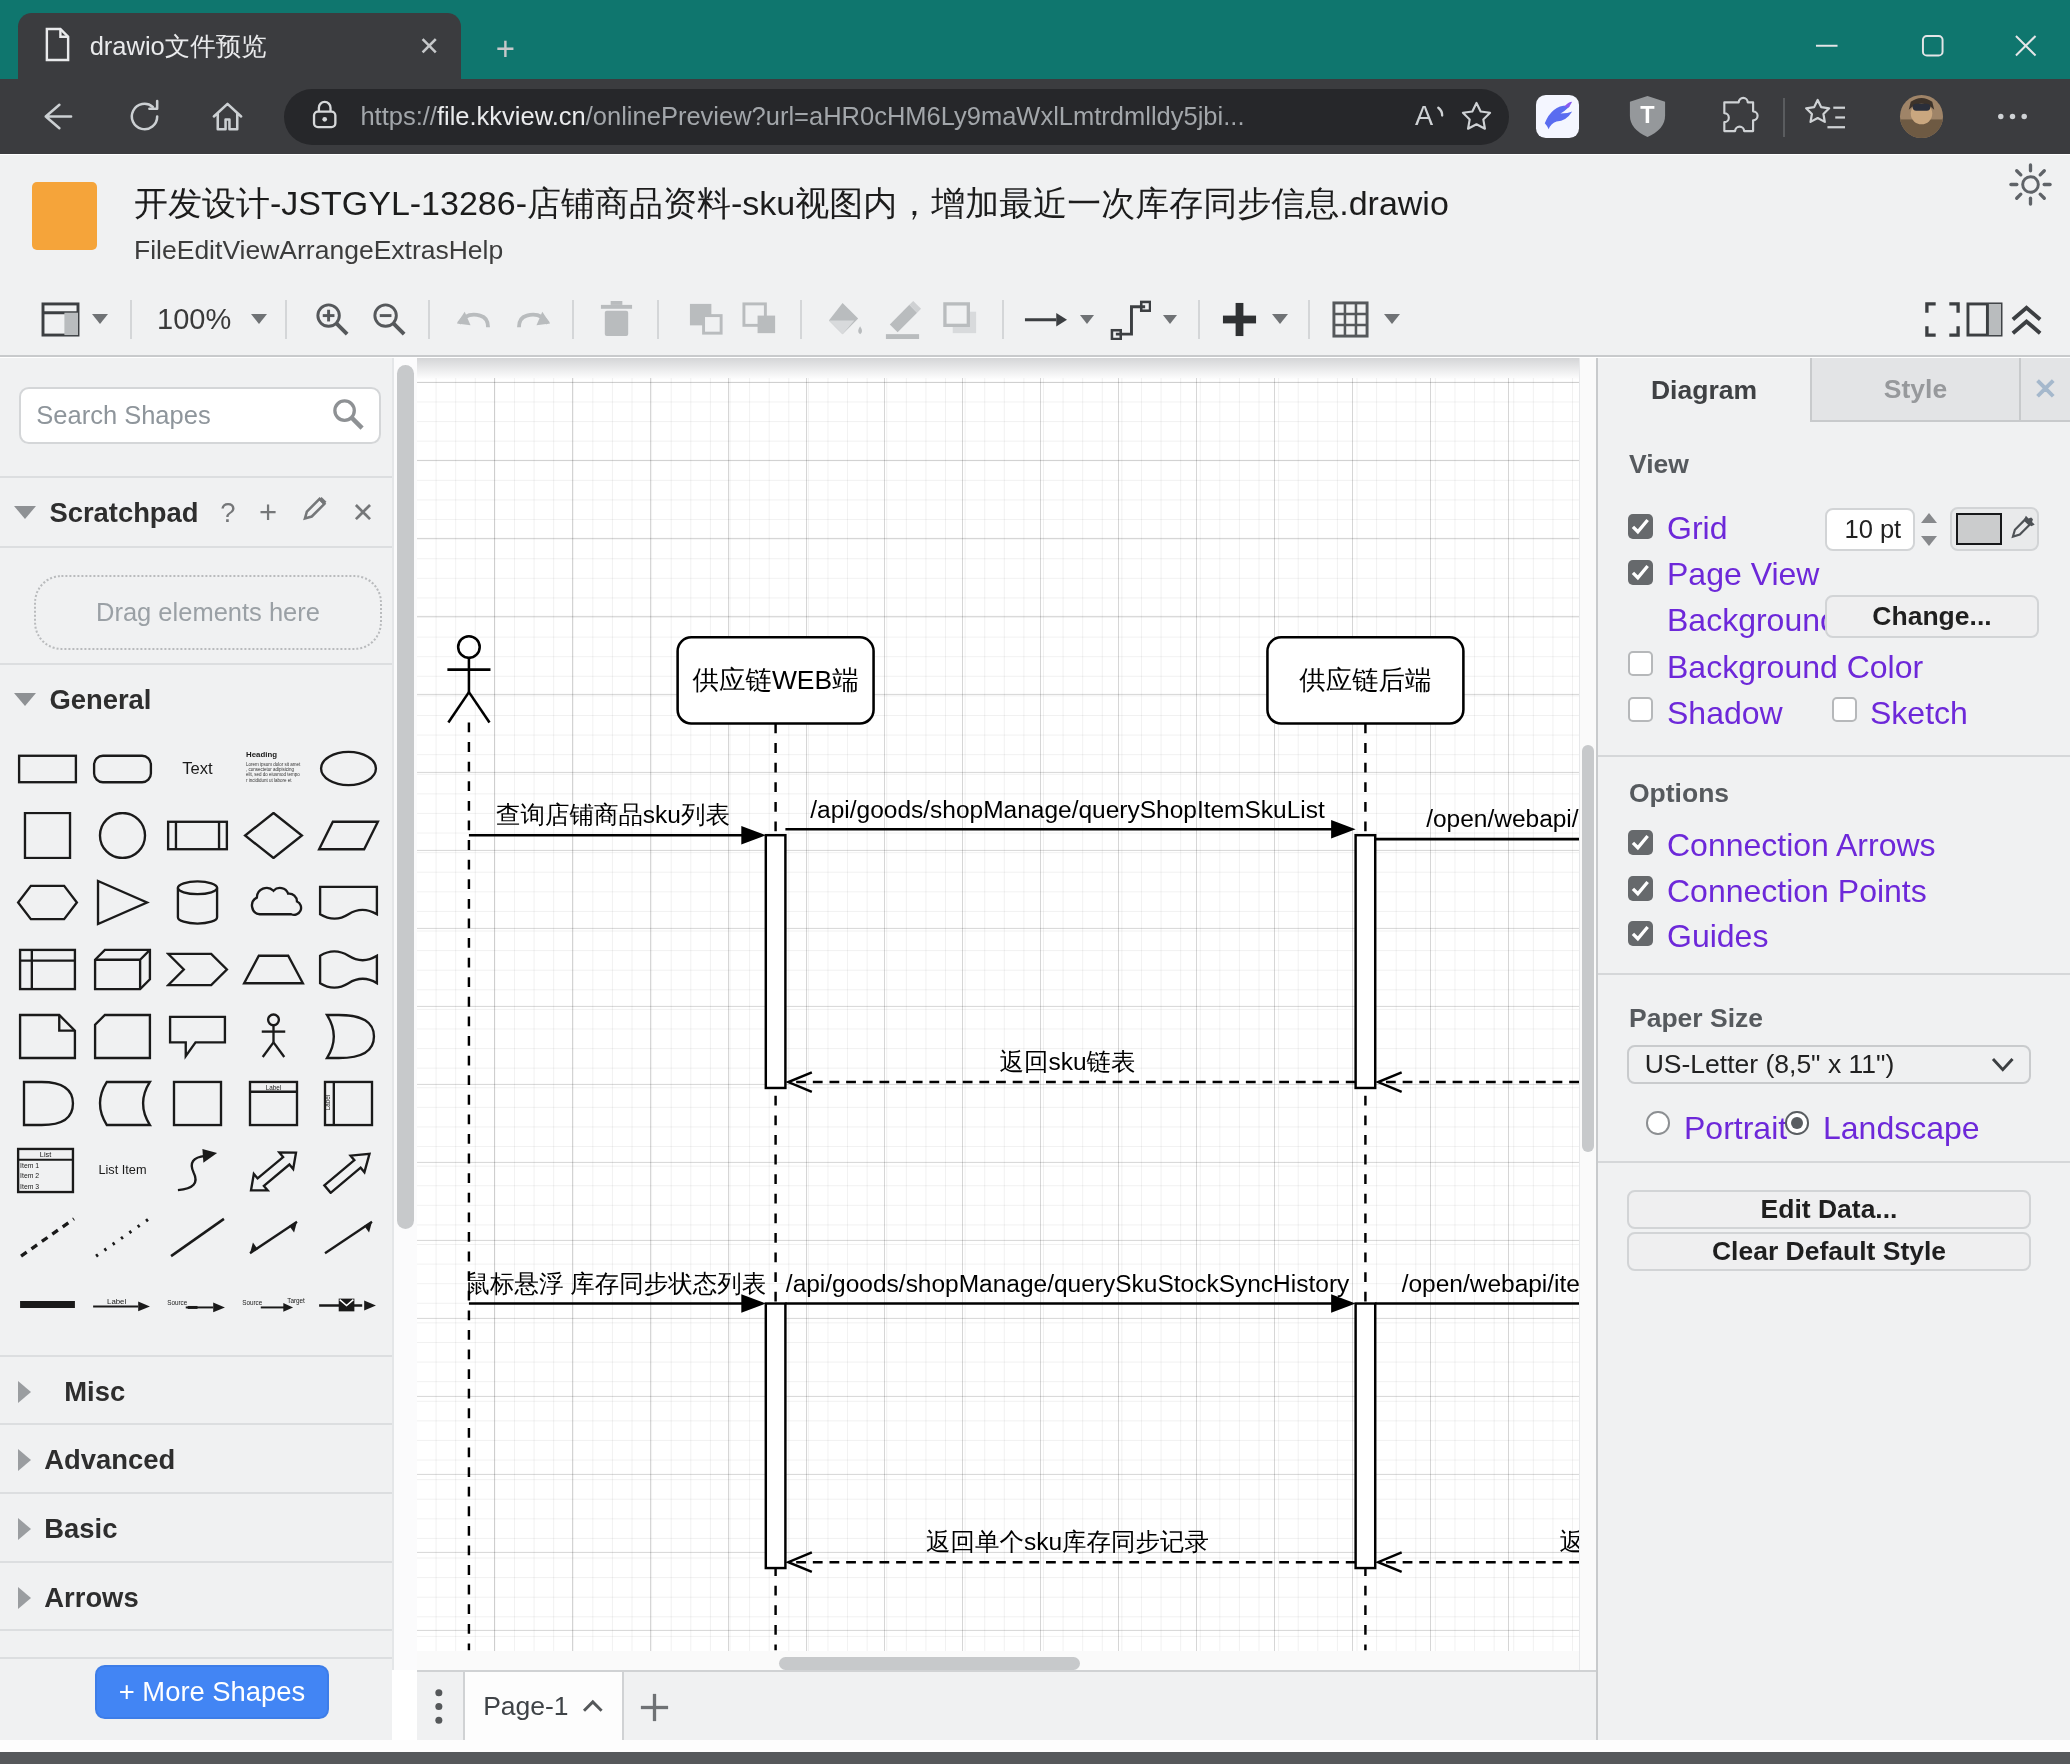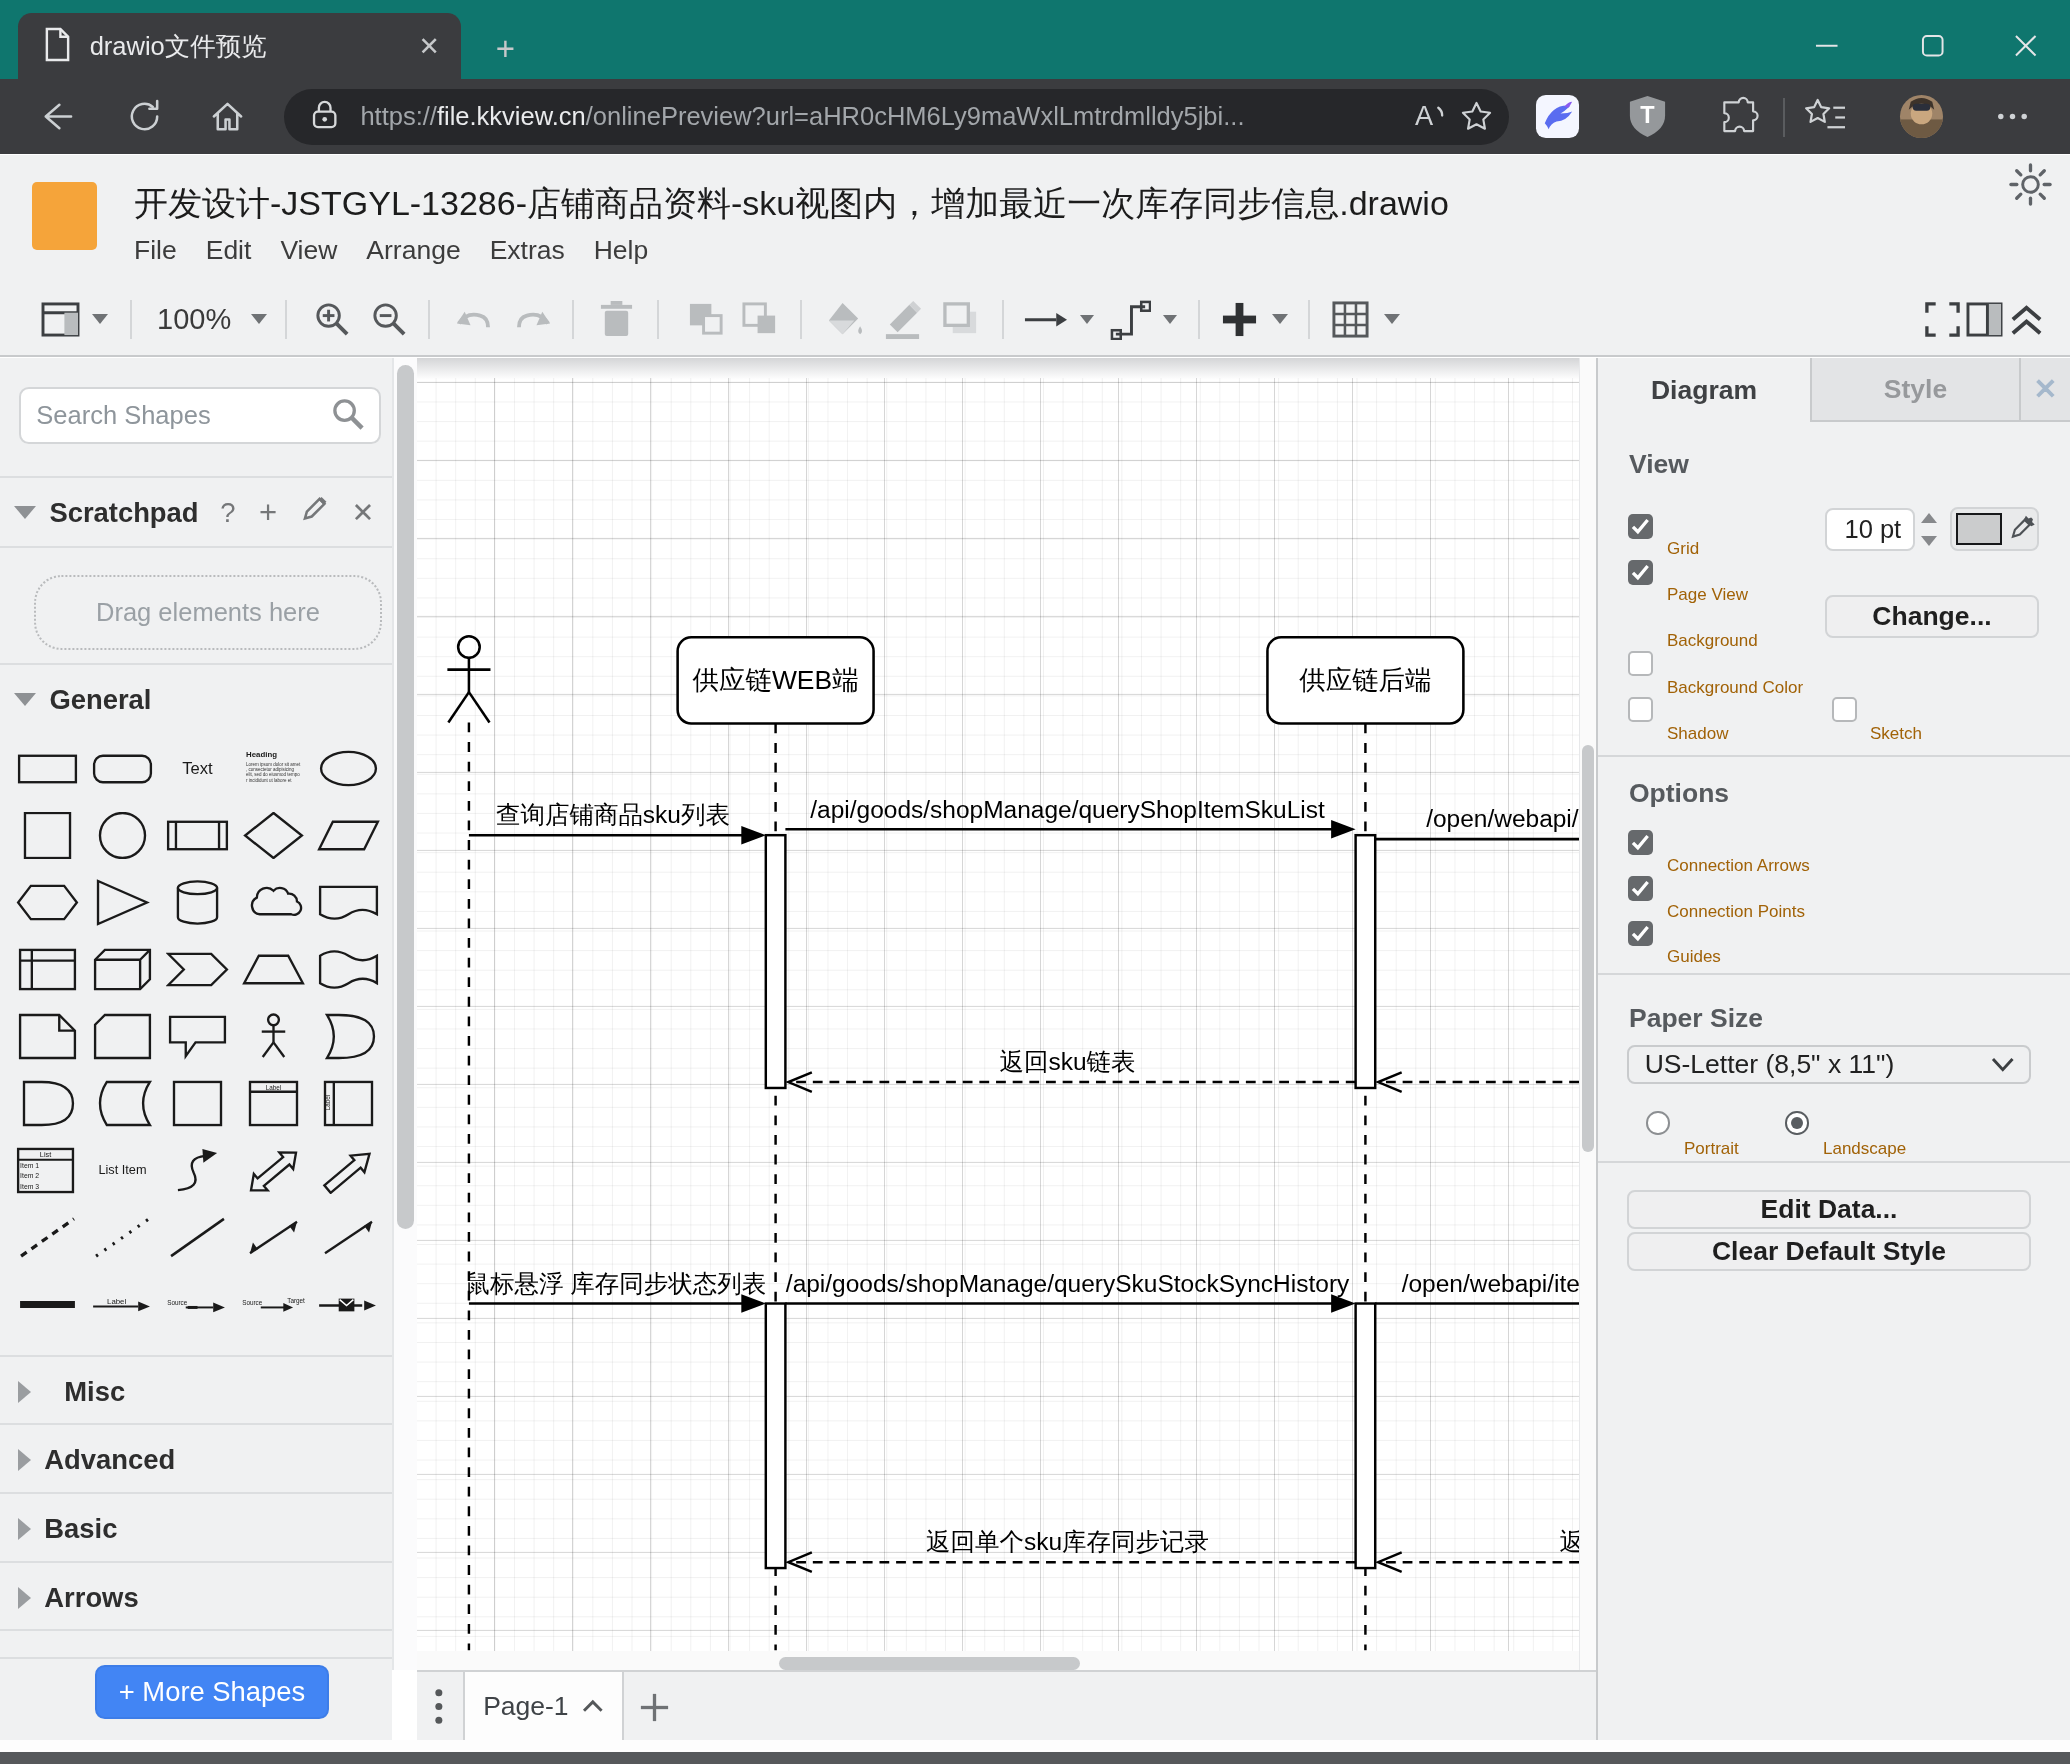--- a/index.html
+++ b/index.html
@@ -24,21 +24,21 @@
   #url-text { margin-left:21.6px; font-size:25.5px; color:#a2a6aa; white-space:nowrap; overflow:hidden; flex:1; }
   #url-text .domain { color:#eaebed; }
   .pill-icon { width:45px; height:45px; display:flex; align-items:center; justify-content:center; flex:none; }
   .ext-icon { top:14.7px; width:45px; height:45px; display:flex; align-items:center; justify-content:center; }
   #ext-divider { left:1783px; top:18.6px; width:2px; height:39px; background:#5a5c5f; }
 
   
   #appheader { left:0; top:155px; width:2070px; height:127px; background:#f0f1f2; }
   #logo { left:32px; top:27.4px; width:65px; height:68px; border-radius:4.9px; }
   #doc-title { left:134px; top:25.5px; width:1823px; height:47px; font-size:34px; color:#1c1c1c; white-space:nowrap; overflow:hidden; }
-  #menubar { left:134px; top:80px; display:flex; gap:29px; font-size:26.5px; color:#3c3c3c; }
+  #menubar { left:134px; top:80px; display:flex; font-size:26.5px; color:#3c3c3c; }
   #theme-toggle { left:2007px; top:5.9px; width:47px; height:47px; display:flex; align-items:center; justify-content:center; }
 
   
   #apptoolbar { left:0; top:282px; width:2070px; height:75px; background:#f0f1f2; border-bottom:2px solid #c8cacc; }
   .tb-sep { top:17.6px; width:2px; height:39px; background:#d4d6d8; }
   .tb-item { top:11.8px; height:51px; display:flex; align-items:center; justify-content:center; }
   #zoom-label { font-size:29px; color:#3a3a3a; }
   .caret-down { width:0; height:0; border-left:8.8px solid transparent; border-right:8.8px solid transparent; border-top:10.8px solid #6f7275; display:inline-block; }
   .caret-sm { border-left-width:7.8px; border-right-width:7.8px; border-top-width:9.8px; }
 
@@ -78,21 +78,21 @@
   #vscroll-thumb { left:2px; top:387px; width:11.8px; height:407px; border-radius:5.9px; background:#c7c9cb; }
 
   
   #panel { left:1596px; top:358px; width:474px; height:1382px; background:#f0f1f2; border-left:2px solid #c8cacc; }
   #panel-tabs { left:0; top:0; width:472px; height:64px; display:flex; }
   .ptab { height:64px; display:flex; align-items:center; justify-content:center; font-size:26.5px; font-weight:600; }
   #ptab-diagram { width:212px; color:#3f4144; background:#f0f1f2; }
   #ptab-style { width:209px; color:#97999c; background:#e3e4e6; border-left:2px solid #c8cacc; border-bottom:2px solid #c8cacc; }
   #ptab-close { flex:1; background:#e3e4e6; border-left:2px solid #c8cacc; border-bottom:2px solid #c8cacc; color:#a5b8cc; font-size:29px; }
   .pheading { font-size:26.5px; font-weight:bold; color:#565a5e; }
-  .plabel { font-size:17px; color:#a16207; white-space:nowrap;margin-top:29px; }
+  .plabel { font-size:32px; color:#6d28d9; white-space:nowrap; }
   .cb { width:24.5px; height:24.5px; border-radius:4.9px; display:flex; align-items:center; justify-content:center; }
   .cb.on { background:#66696c; }
   .cb.off { background:#fff; border:2.9px solid #b6b8ba; }
   .panel-divider { left:0; width:472px; height:2px; background:#d5d7d9; }
   .pbutton { background:#efeff0; border:2px solid #d2d4d6; border-radius:7.8px; display:flex; align-items:center; justify-content:center; font-size:26.5px; color:#1f1f1f;font-weight:bold; }
   #grid-size-input { left:227px; top:150px; width:90px; height:43px; background:#fff; border:2px solid #d2d4d6; border-radius:7.8px; font-size:25.5px; color:#222; display:flex; align-items:center; justify-content:flex-end; padding-right:11.8px; }
   #grid-stepper { left:321px; top:151px; width:19.6px; height:41px; display:flex; flex-direction:column; justify-content:space-between; align-items:center; padding:3.9px 0; }
   .step-tri-up { width:0; height:0; border-left:8.8px solid transparent; border-right:8.8px solid transparent; border-bottom:10.8px solid #87898c; }
   .step-tri-down { width:0; height:0; border-left:8.8px solid transparent; border-right:8.8px solid transparent; border-top:10.8px solid #87898c; }
   #grid-color-group { left:352px; top:149px; width:89px; height:44px; background:#e9eaeb; border:2px solid #d2d4d6; border-radius:7.8px; display:flex; align-items:center; }

